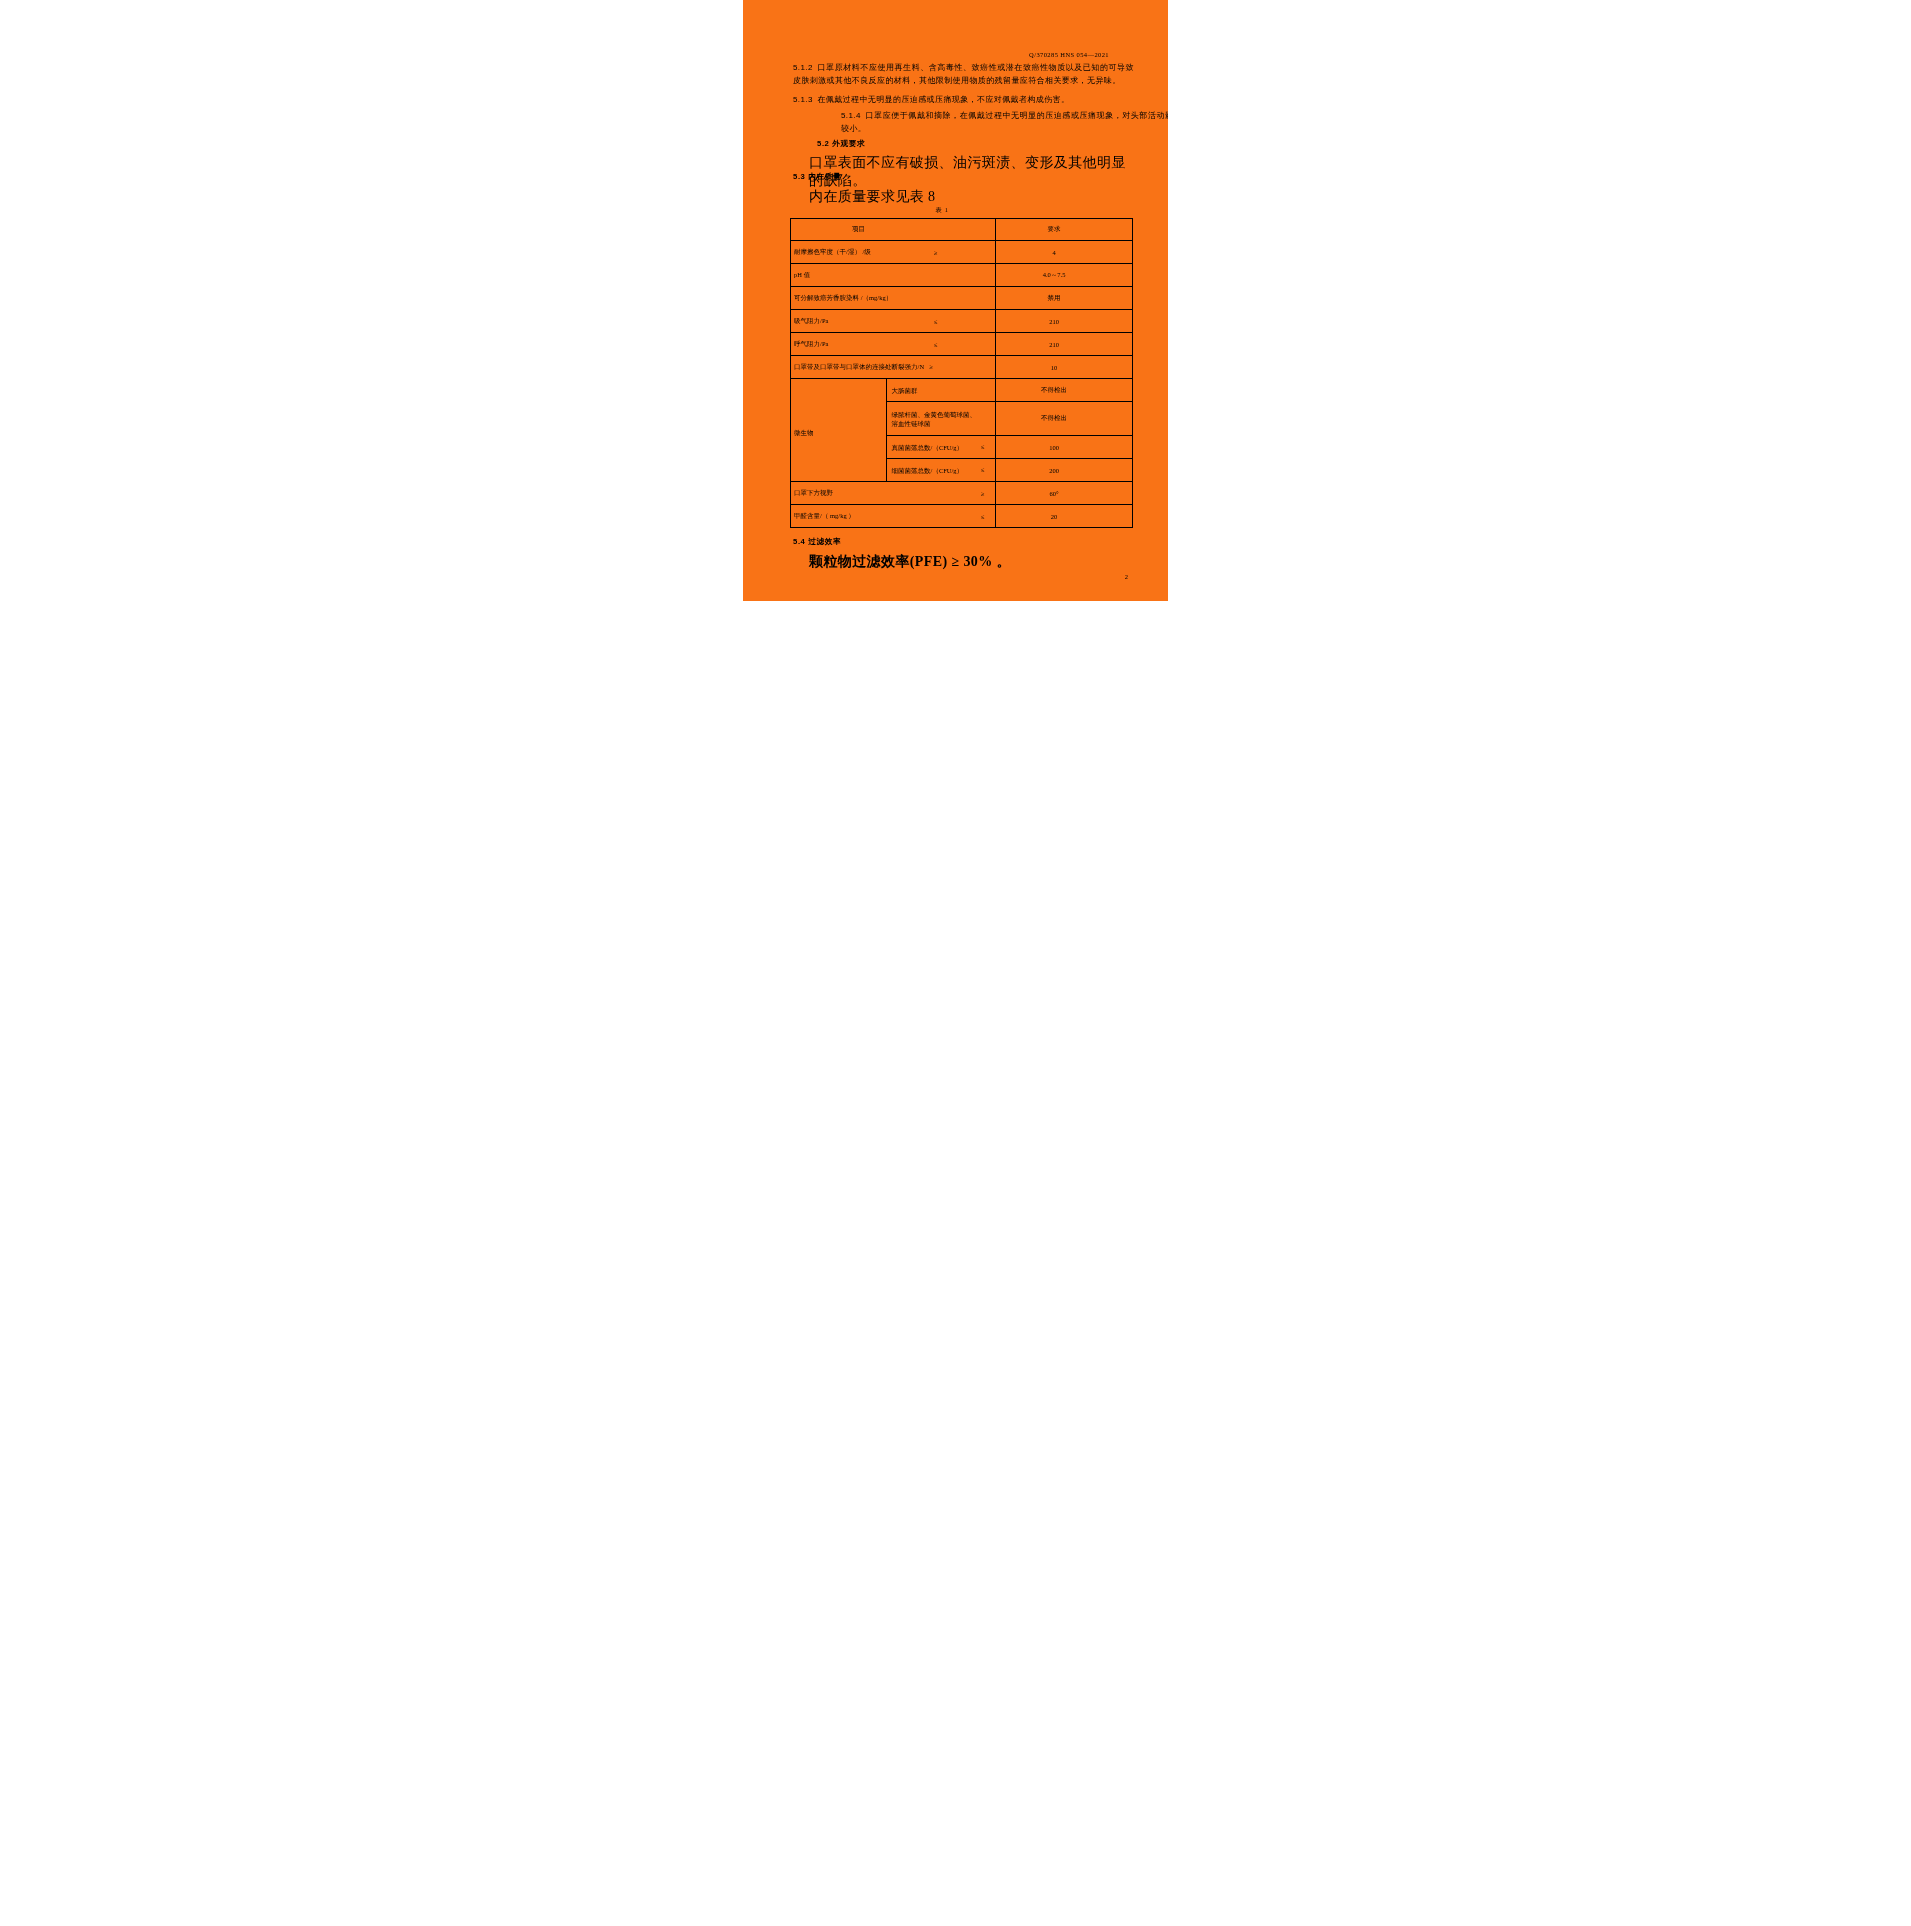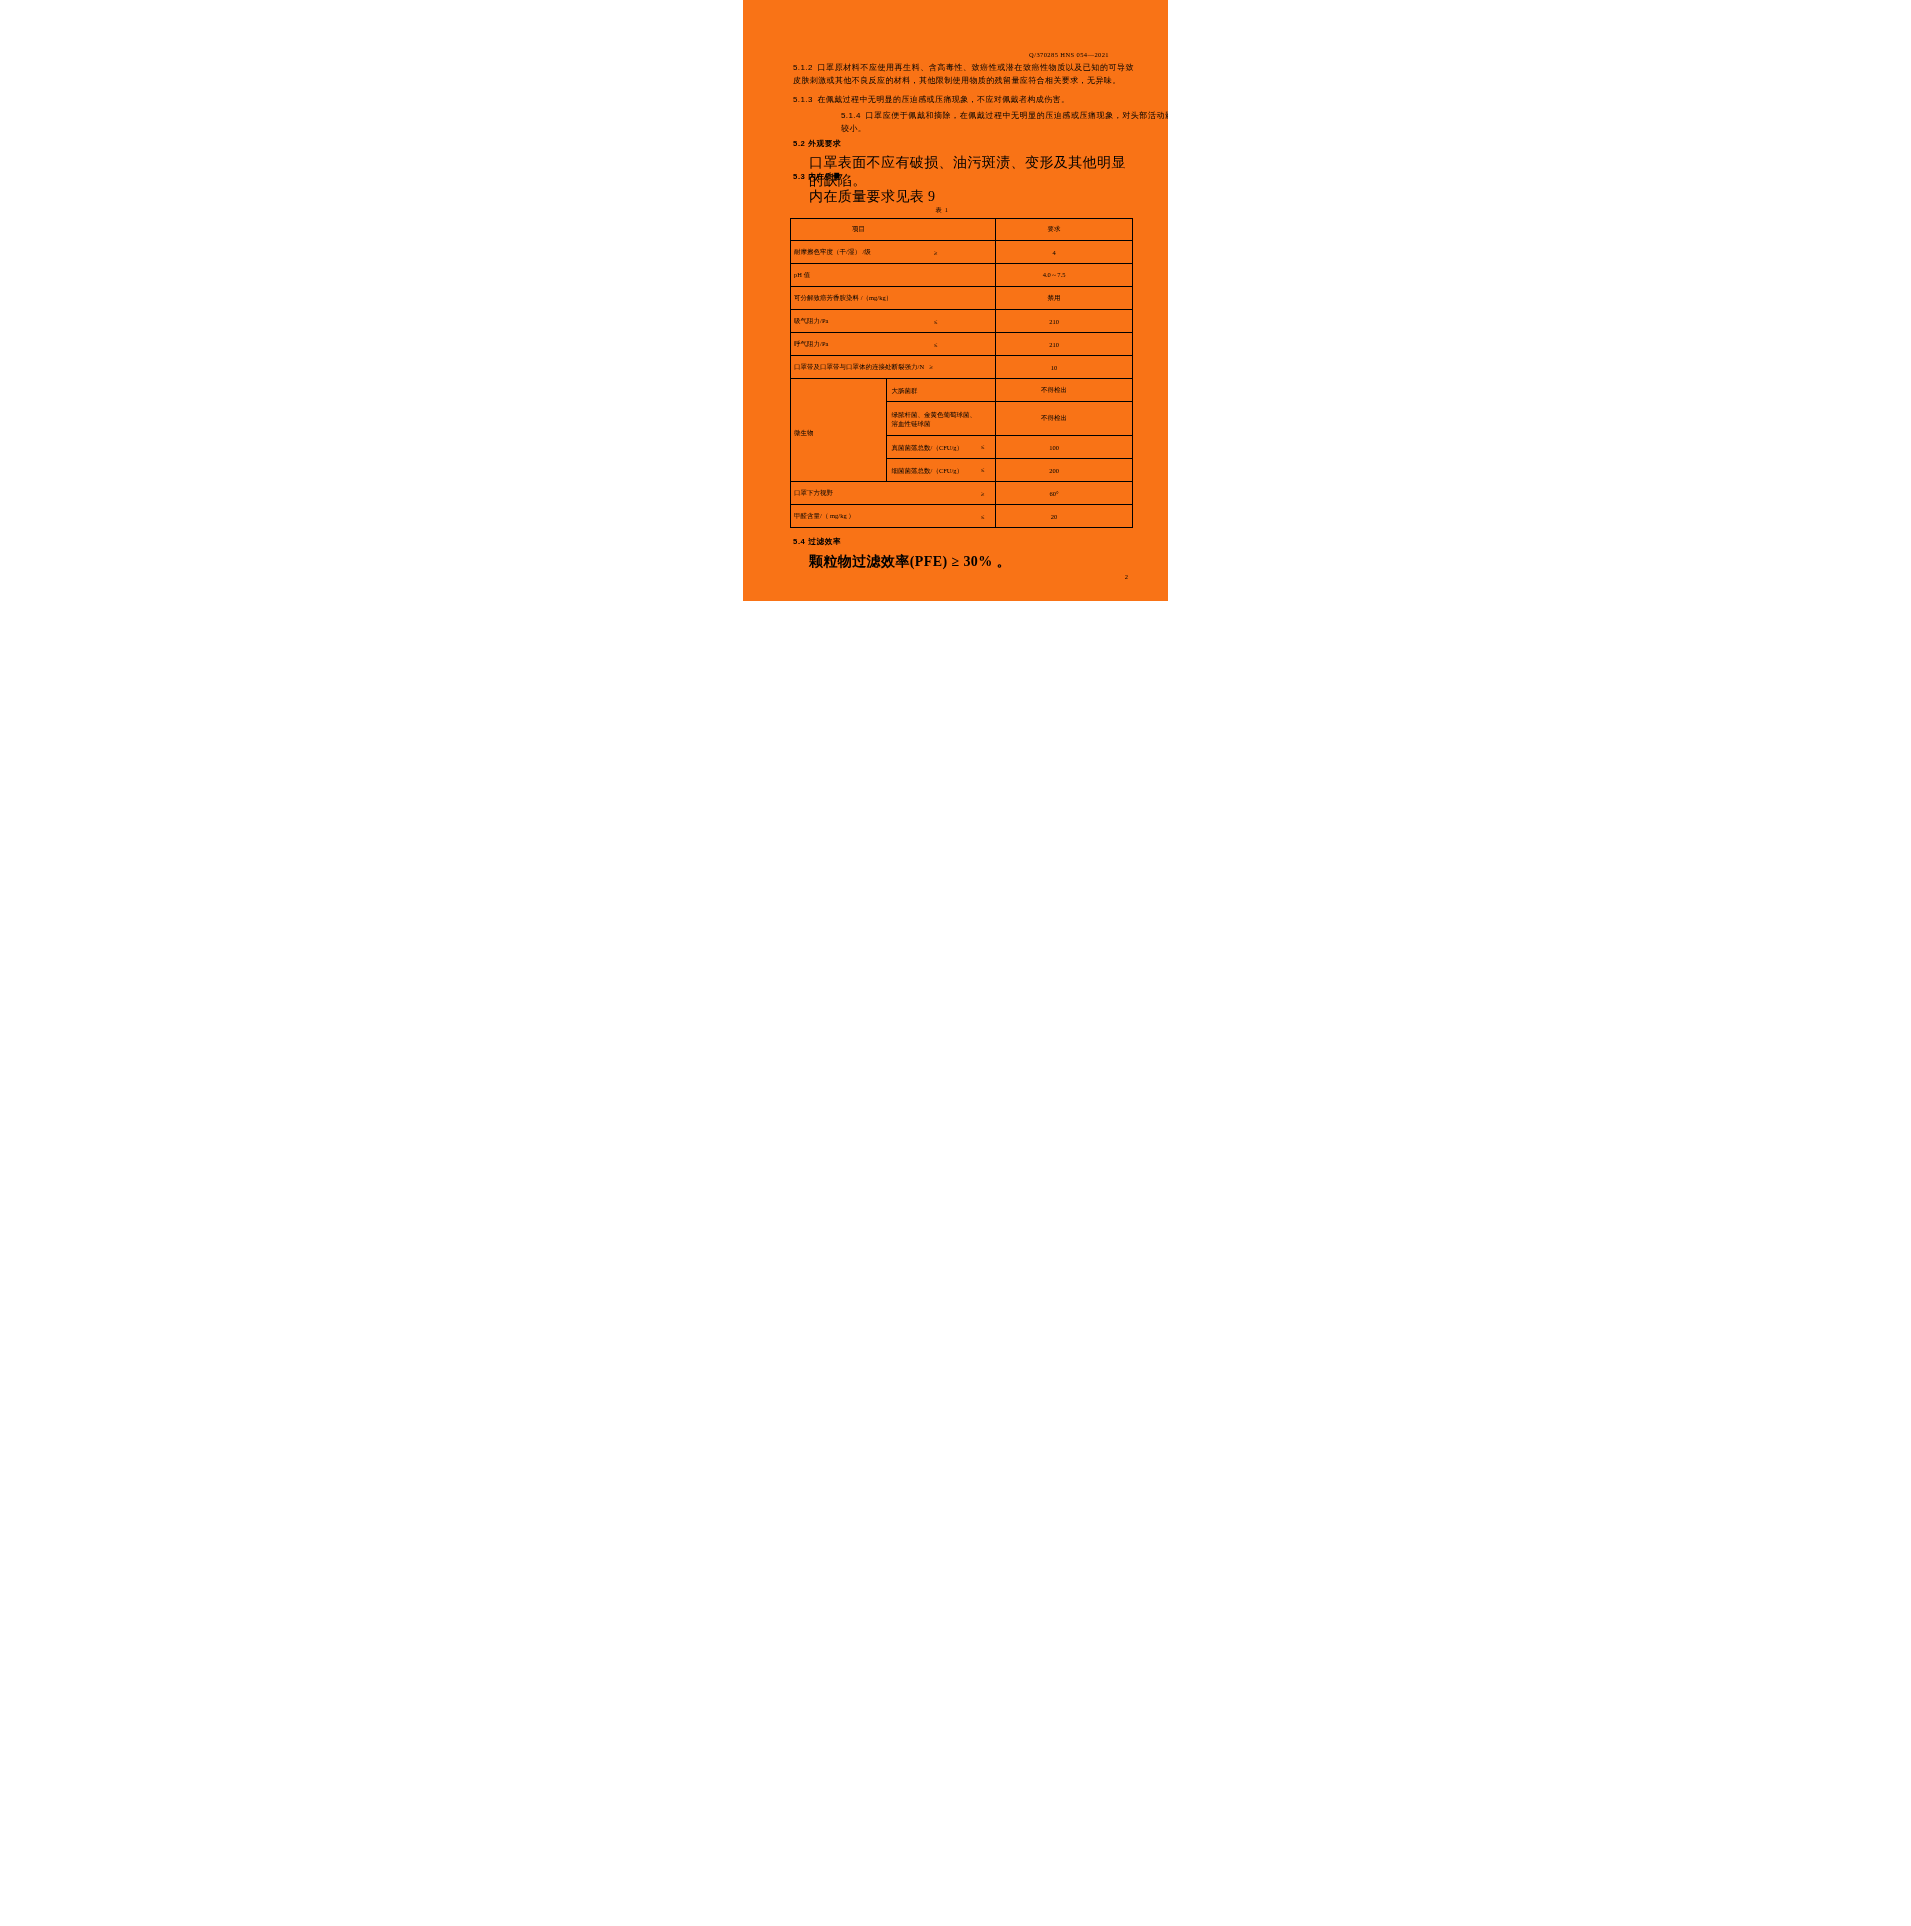--- a/index.html
+++ b/index.html
@@ -79,25 +79,25 @@
   </p>
 
   <p class="clause" style="top:94px;">
     <span class="cnum">5.1.3</span><span>在佩戴过程中无明显的压迫感或压痛现象，不应对佩戴者构成伤害。</span>
   </p>
 
   <p class="clause" style="top:110px;margin-left:48px;">
     <span class="cnum">5.1.4</span><span>口罩应便于佩戴和摘除，在佩戴过程中无明显的压迫感或压痛现象，对头部活动影响较小。</span>
   </p>
 
-  <div class="heading" style="top:139px;">5.2 外观要求</div>
+  <div class="heading" style="top:139px;margin-left:24px;">5.2 外观要求</div>
   <div class="body-line" style="top:154px;">口罩表面不应有破损、油污斑渍、变形及其他明显的缺陷。</div>
 
   <div class="heading" style="top:172px;">5.3 内在质量</div>
-  <div class="body-line" style="top:188px;">内在质量要求见表 9</div>
+  <div class="body-line" style="top:188px;">内在质量要求见表 8</div>
 
   <div class="table-caption" style="top:206px;">表 1</div>
 
   <table class="t1">
     <colgroup>
       <col style="width:96px">
       <col style="width:109px">
       <col style="width:137px">
     </colgroup>
     <thead>

